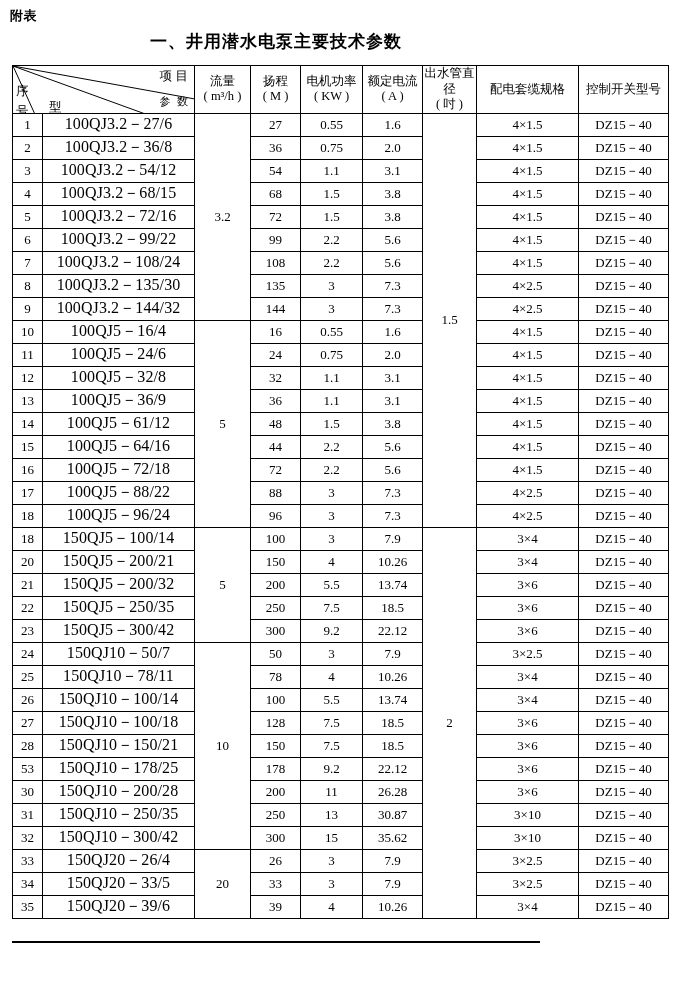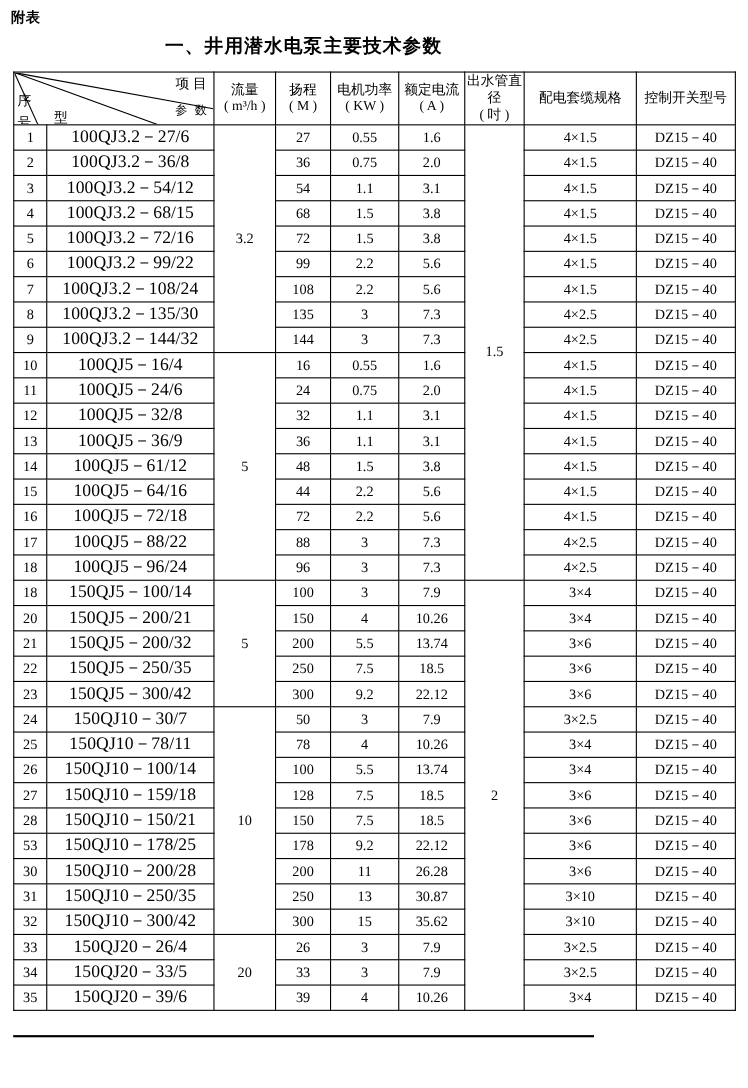--- a/index.html
+++ b/index.html
@@ -405,21 +405,21 @@
             <td>23</td>
             <td class="model-cell">150QJ5－300/42</td>
             <td>300</td>
             <td>9.2</td>
             <td>22.12</td>
             <td>3×6</td>
             <td>DZ15－40</td>
           </tr>
           <tr>
             <td>24</td>
-            <td class="model-cell">150QJ10－30/7</td>
+            <td class="model-cell">150QJ10－50/7</td>
             <td rowspan="9">10</td>
             <td>50</td>
             <td>3</td>
             <td>7.9</td>
             <td>3×2.5</td>
             <td>DZ15－40</td>
           </tr>
           <tr>
             <td>25</td>
             <td class="model-cell">150QJ10－78/11</td>
@@ -433,21 +433,21 @@
             <td>26</td>
             <td class="model-cell">150QJ10－100/14</td>
             <td>100</td>
             <td>5.5</td>
             <td>13.74</td>
             <td>3×4</td>
             <td>DZ15－40</td>
           </tr>
           <tr>
             <td>27</td>
-            <td class="model-cell">150QJ10－159/18</td>
+            <td class="model-cell">150QJ10－100/18</td>
             <td>128</td>
             <td>7.5</td>
             <td>18.5</td>
             <td>3×6</td>
             <td>DZ15－40</td>
           </tr>
           <tr>
             <td>28</td>
             <td class="model-cell">150QJ10－150/21</td>
             <td>150</td>

